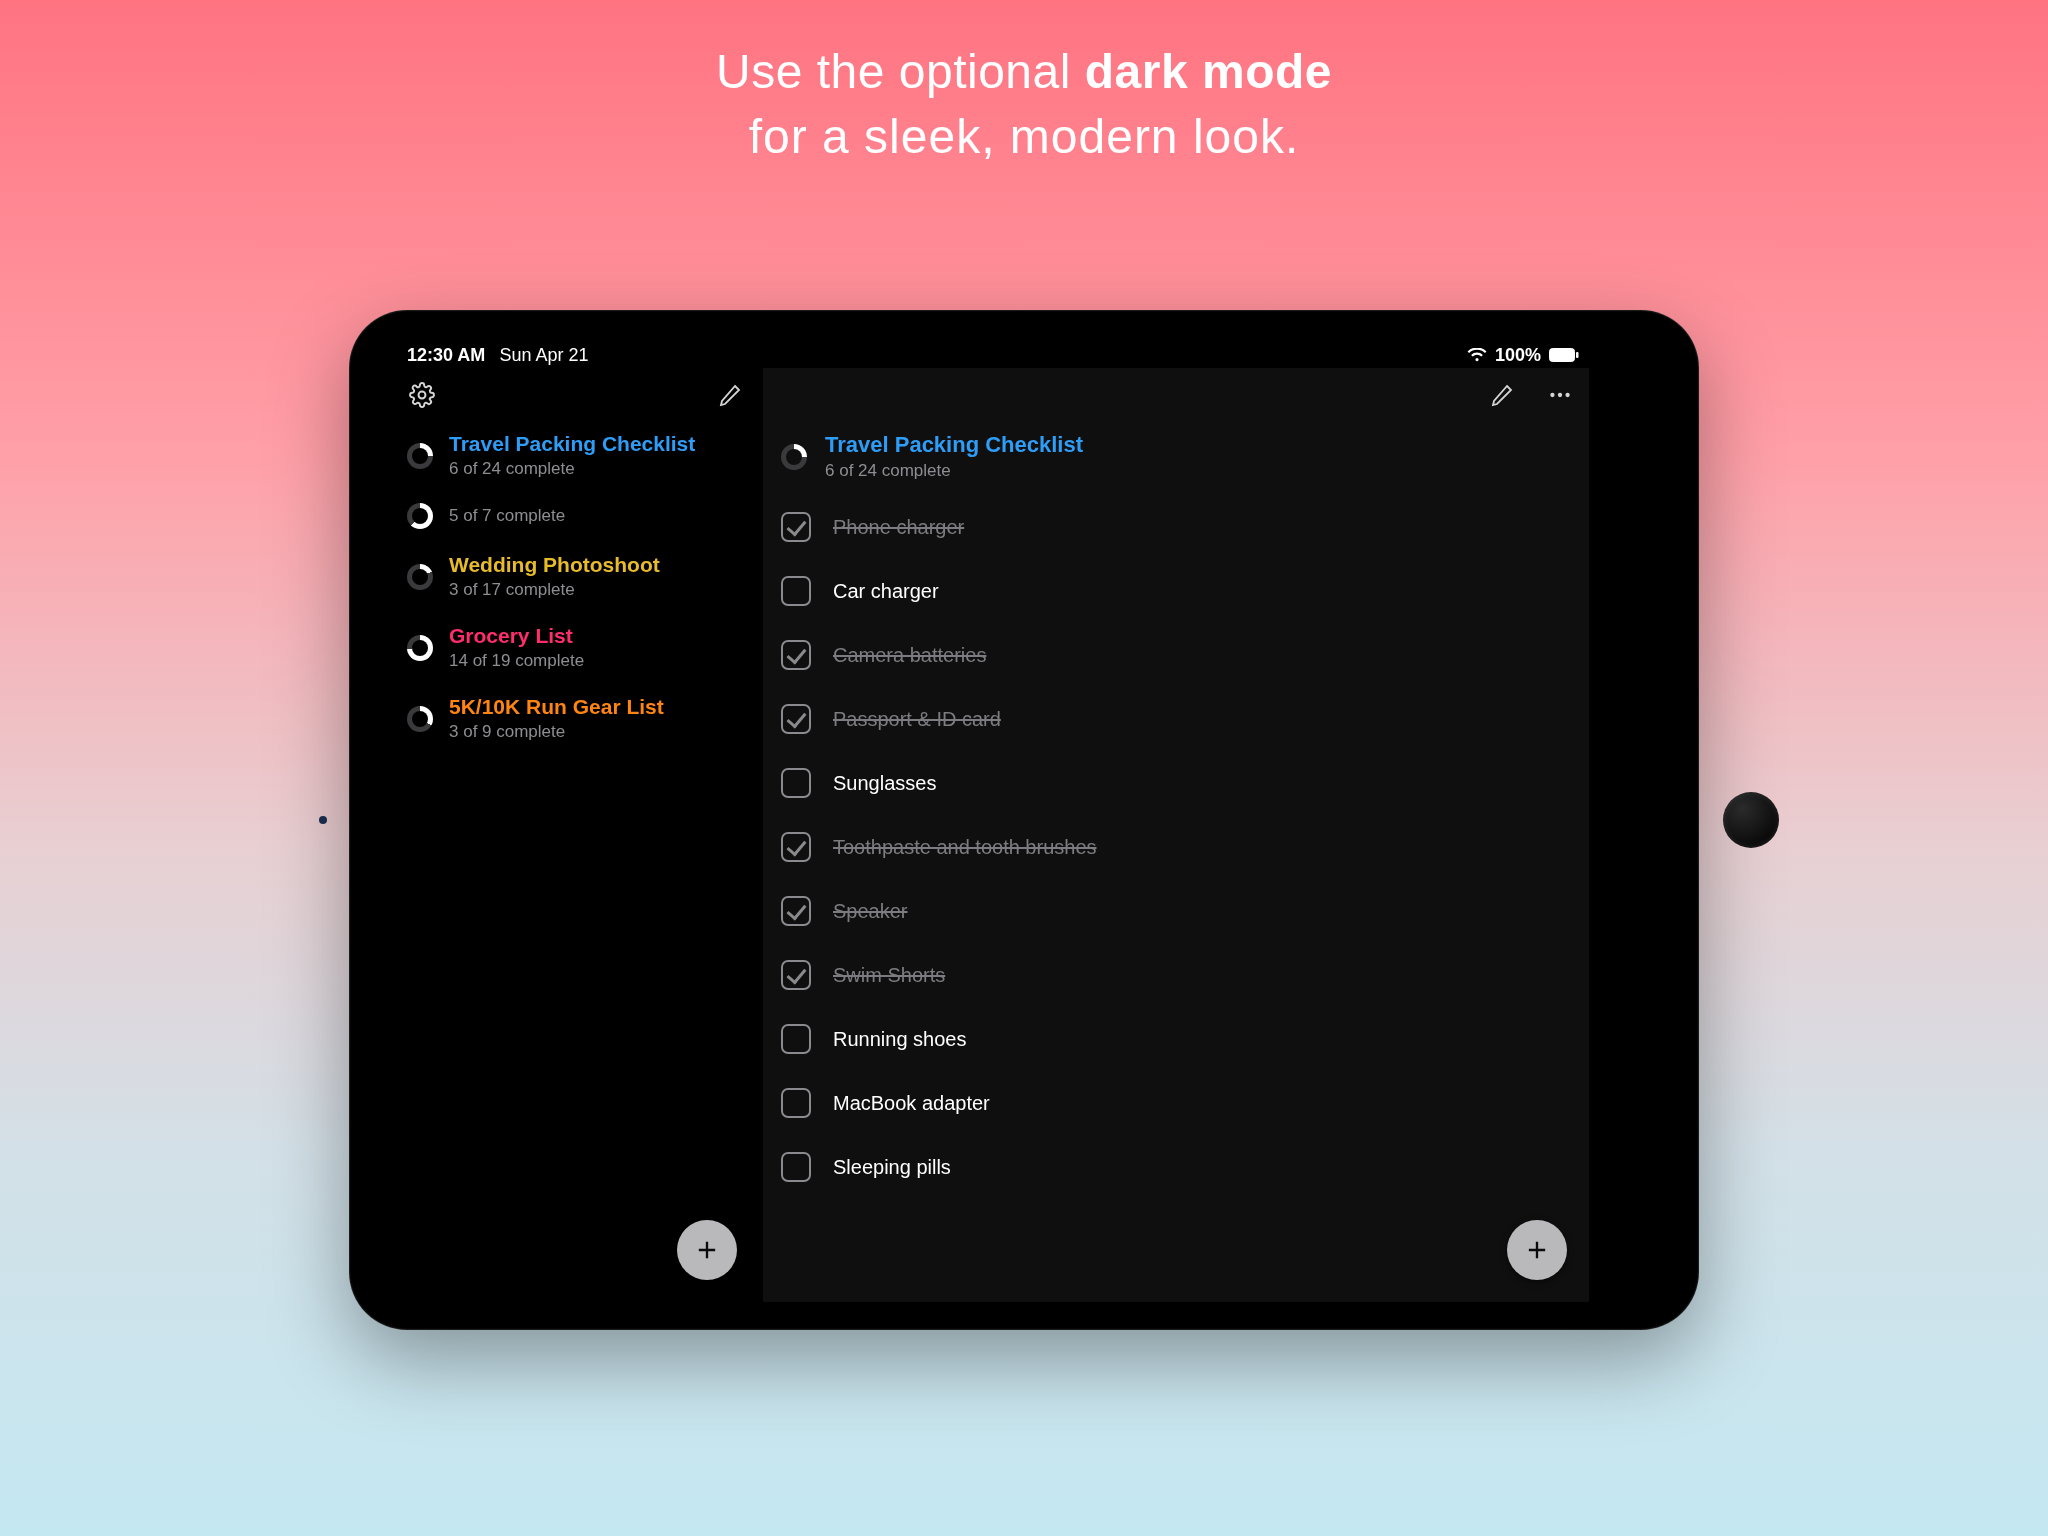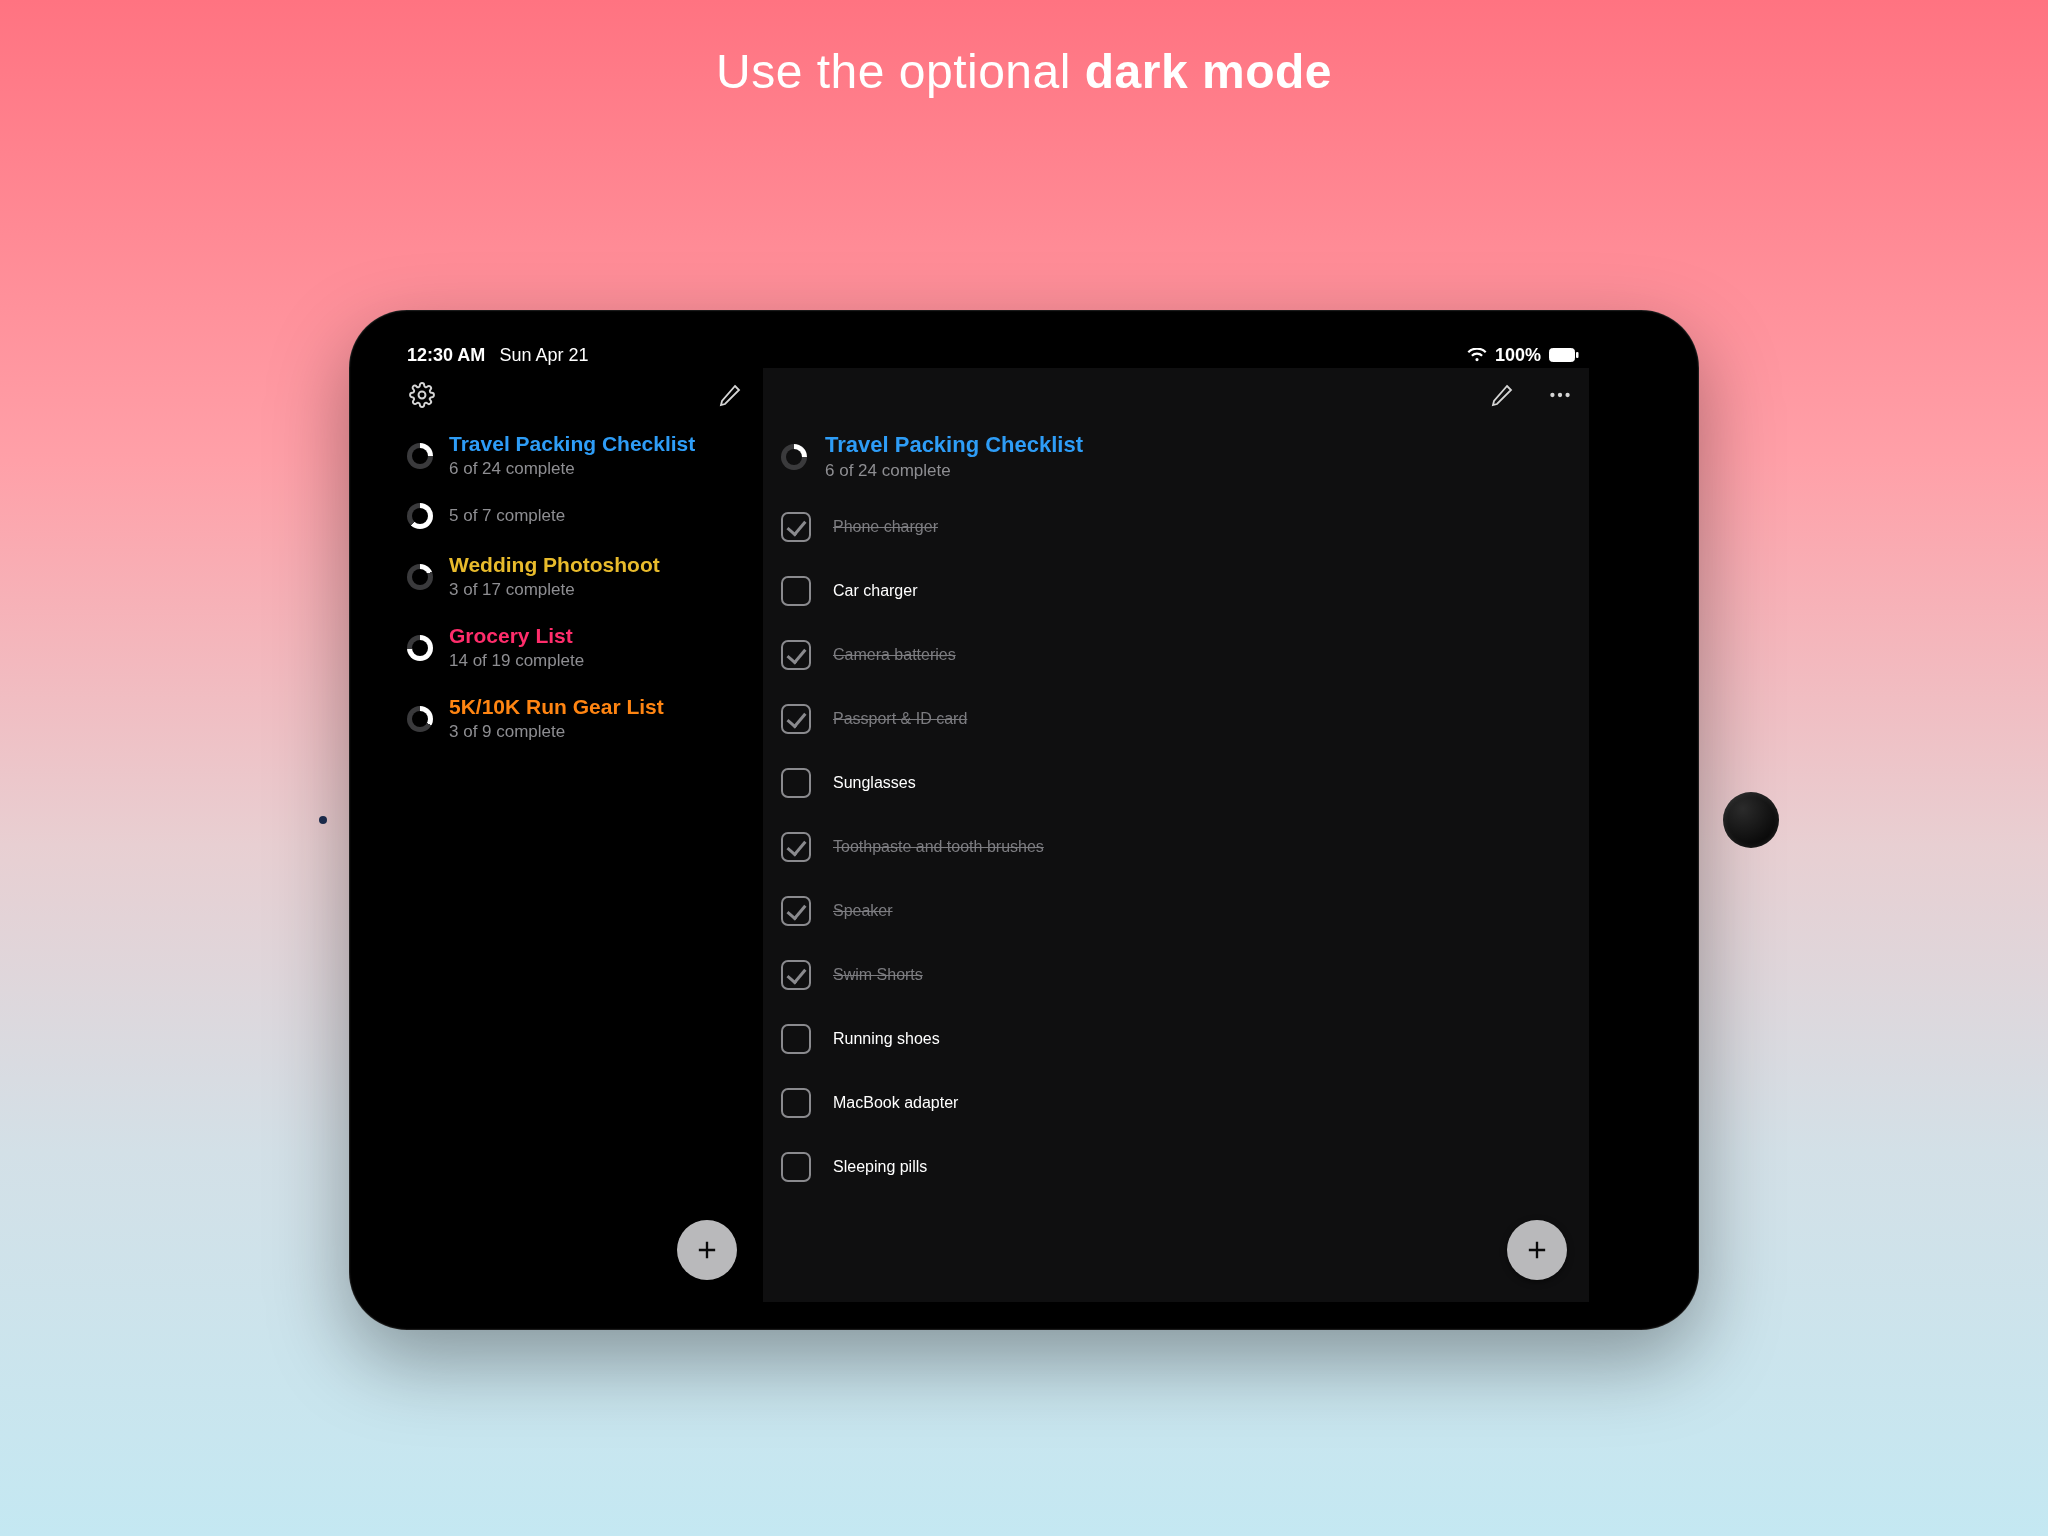--- a/index.html
+++ b/index.html
@@ -196,35 +196,36 @@
   .chk.checked::after{
     content:'';
     position:absolute;
     left: 8px; top: 3px;
     width: 8px; height: 15px;
     border: solid #8a8a8e;
     border-width: 0 3px 3px 0;
     transform: rotate(40deg);
   }
   .item-label {
-    font-size: 16px;
+    font-size: 20px;
     color: #fff;
   }
   .item-label.done {
     color: #7c7c80;
     text-decoration: line-through;
   }
 </style>
 </head>
 <body>
 
 <div class="headline">
   <div class="line1">
     <span>Use the optional </span><b>dark mode</b>
   </div>
+  <div class="line2">for a sleek, modern look.</div>
 </div>
 
 <div class="table-wrap">
   <div class="camera-dot"></div>
   <div class="home-btn"></div>
 
   <div class="tablet-screen">
 
     <div class="status-bar">
       <div class="status-left">

